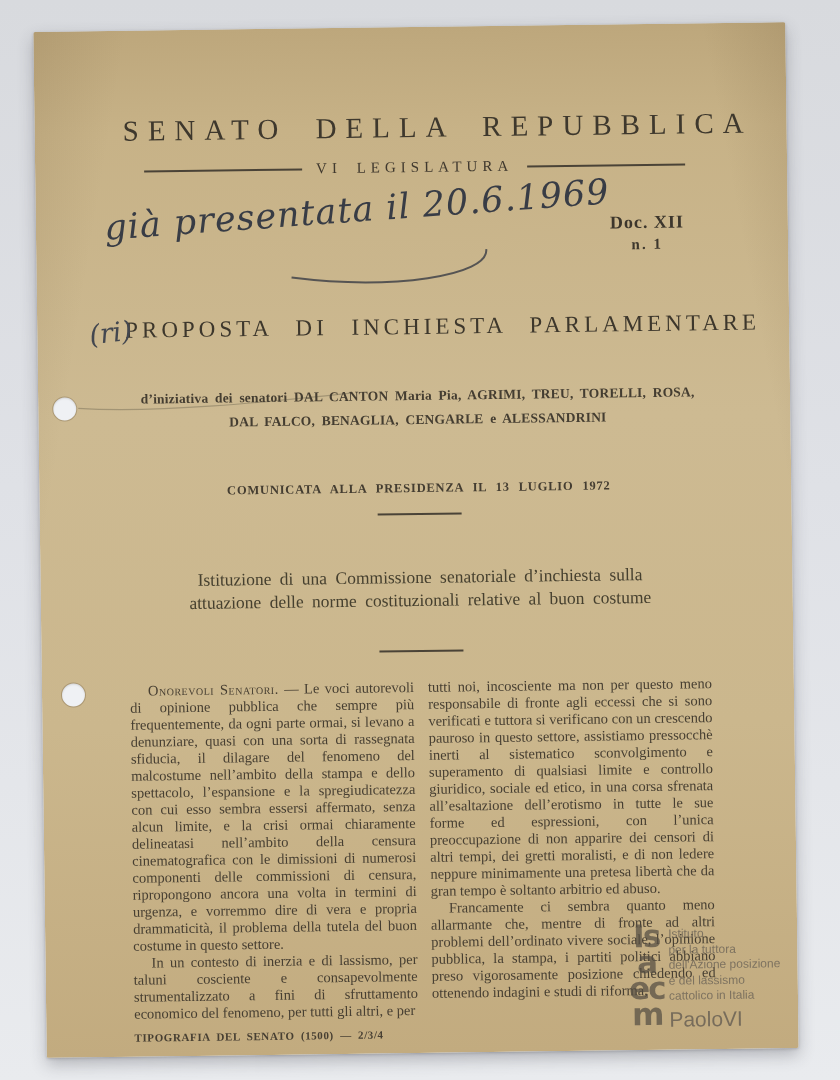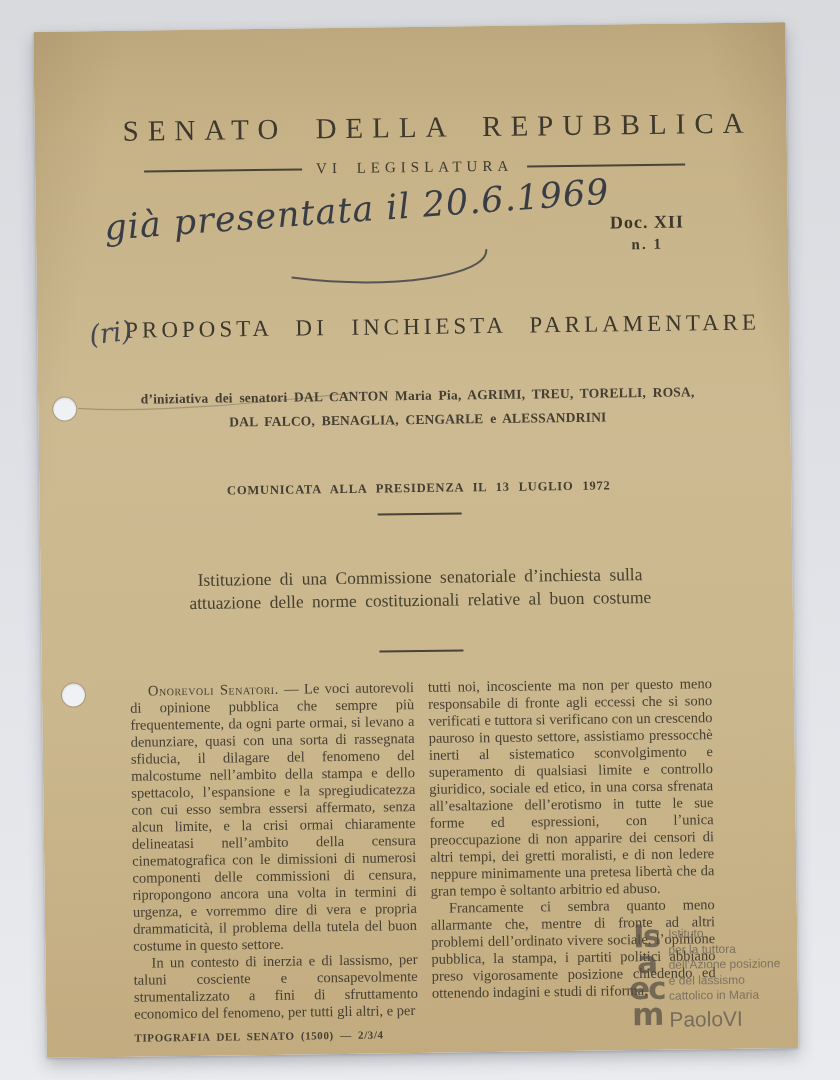--- a/index.html
+++ b/index.html
@@ -147,19 +147,19 @@
         <div>Is</div>
         <div>a</div>
         <div>ec</div>
         <div>m</div>
       </div>
       <div class="wm-text">
         <div class="wm-line">Istituto</div>
         <div class="wm-line">per la tuttora</div>
         <div class="wm-line">dell'Azione posizione</div>
         <div class="wm-line">e del lassismo</div>
-        <div class="wm-line">cattolico in Maria</div>
+        <div class="wm-line">cattolico in Italia</div>
         <div class="wm-name">PaoloVI</div>
       </div>
     </div>
 
   </div>
 </div>
 
 </body></html>

